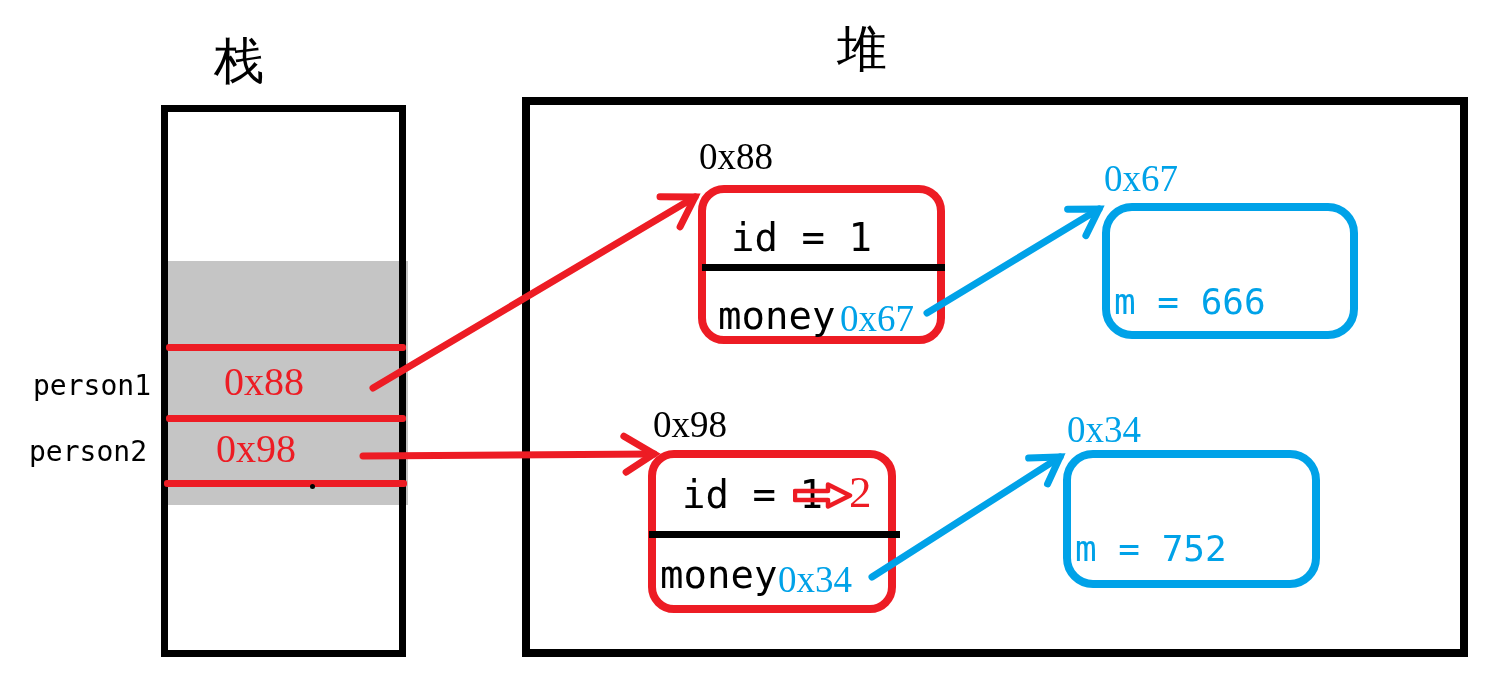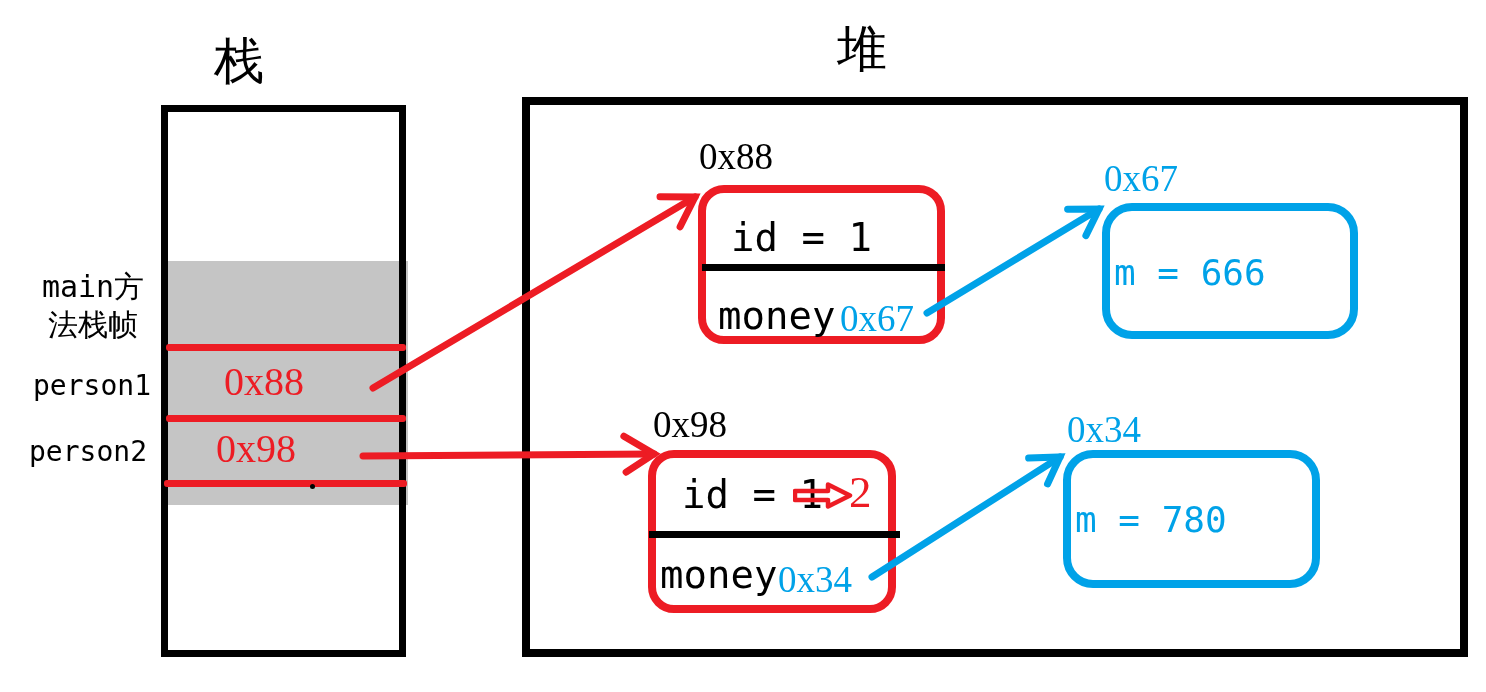--- a/index.html
+++ b/index.html
@@ -62,21 +62,21 @@
   .field { font-size:39px; line-height:1.1; color:#000; z-index:5; white-space:nowrap; }
   #id1    { left:731px; top:217px; }
   #money1 { left:718px; top:295px; }
   #ref1   { left:840px; top:299px; font-family:"Liberation Serif", serif; font-size:37px; color:#00a2e8; }
   #id2    { left:682px; top:474px; }
   #id2new { left:849px; top:470px; font-family:"Liberation Serif", serif; font-size:45px; color:#ed1c24; line-height:1; }
   #money2 { left:660px; top:554px; }
   #ref2   { left:778px; top:560px; font-family:"Liberation Serif", serif; font-size:37px; color:#00a2e8; }
   #chg-arrow { left:793px; top:482px; width:60px; height:27px; z-index:5; }
 
-  .mval { font-size:36px; line-height:1.1; color:#00a2e8; z-index:5; white-space:nowrap; }
+  .mval { font-size:36px; line-height:1.1; color:#00a2e8; z-index:5; white-space:nowrap;margin-top:29px; }
   #mval1 { left:1114px; top:253px; }
   #mval2 { left:1075px; top:500px; }
 
   
   #arrows { left:0; top:0; z-index:6; pointer-events:none; }
 </style>
 </head>
 <body>
 
 <div class="canvas">
@@ -84,24 +84,20 @@
   <div class="title" id="t-stack">栈</div>
   <div class="title" id="t-heap">堆</div>
 
   <div id="stack-shade"></div>
   <div id="stack-box"></div>
   <div class="hline" id="hl1"></div>
   <div class="hline" id="hl2"></div>
   <div class="hline" id="hl3"></div>
   <div id="stray-dot"></div>
 
-  <div class="frame-label">
-    <div>main方</div>
-    <div>法栈帧</div>
-  </div>
 
   <div class="var-name" id="vn1">person1</div>
   <div class="var-val" id="vv1">0x88</div>
   <div class="var-name" id="vn2">person2</div>
   <div class="var-val" id="vv2">0x98</div>
 
   <div id="heap-box"></div>
 
   <div class="addr" id="addr-p1">0x88</div>
   <div class="obj person-obj" id="obj-p1"></div>
@@ -120,21 +116,21 @@
   <svg id="chg-arrow" viewBox="0 0 60 27" width="60" height="27">
     <path d="M2 9 L35 9 L35 2.5 L57 13.5 L35 24.5 L35 18 L2 18 Z" fill="none" stroke="#ed1c24" stroke-width="4.5" stroke-linejoin="round"></path>
   </svg>
   <div class="field" id="id2new">2</div>
   <div class="divider" id="div2"></div>
   <div class="field" id="money2">money</div>
   <div class="field" id="ref2">0x34</div>
 
   <div class="addr cyan-text" id="addr-m2">0x34</div>
   <div class="obj money-obj" id="obj-m2"></div>
-  <div class="mval" id="mval2">m = 780</div>
+  <div class="mval" id="mval2">m = 752</div>
 
   <svg id="arrows" width="1486" height="692" viewBox="0 0 1486 692">
     <defs>
       <marker id="ah-red" markerWidth="48" markerHeight="44" refX="38" refY="22" orient="auto" markerUnits="userSpaceOnUse">
         <path d="M8 4 L38 22 L10 40" fill="none" stroke="#ed1c24" stroke-width="7" stroke-linecap="round"></path>
       </marker>
       <marker id="ah-cyan" markerWidth="44" markerHeight="40" refX="34" refY="20" orient="auto" markerUnits="userSpaceOnUse">
         <path d="M7 4 L34 20 L9 36" fill="none" stroke="#00a2e8" stroke-width="7" stroke-linecap="round"></path>
       </marker>
     </defs>

